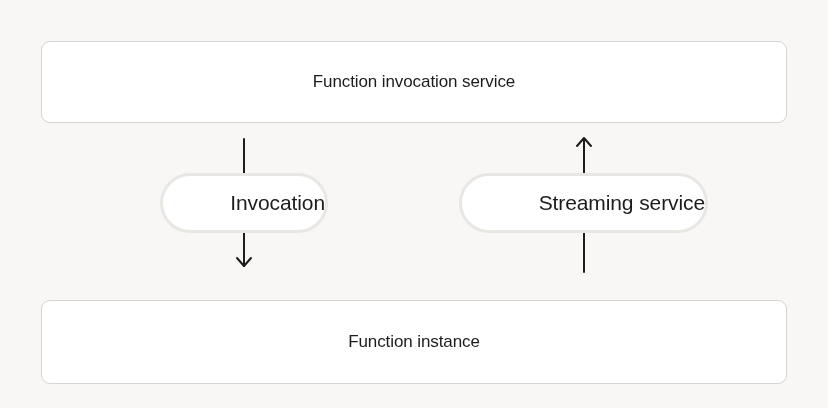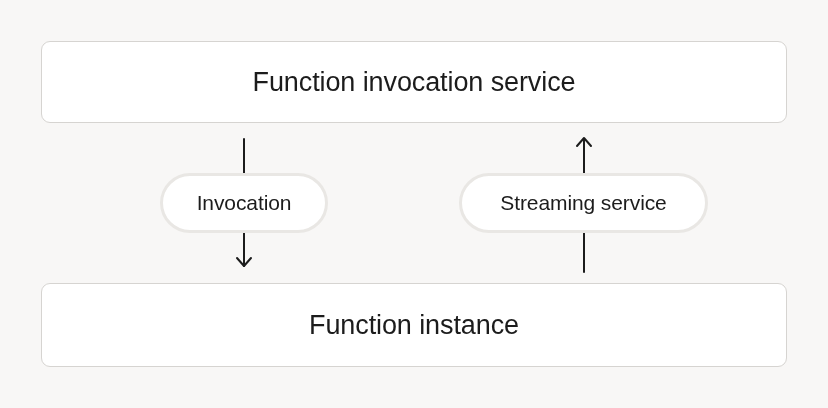--- a/index.html
+++ b/index.html
@@ -19,32 +19,32 @@
     position:relative;overflow:hidden;
   }
   .stage{position:absolute;inset:0}
   .node{
     position:absolute;left:41px;width:746px;
     background:var(--box-bg);
     border:1px solid var(--box-border);
     border-radius:9px;
     box-sizing:border-box;
     display:flex;align-items:center;justify-content:center;
-    font-size:27px;letter-spacing:-0.1px;
+    font-size:17px;letter-spacing:-0.1px;
     z-index:1;
   }
   .node--top{top:41px;height:82px}
-  .node--bottom{top:283px;height:84px}
+  .node--bottom{top:300px;height:84px}
   .pill{
     position:absolute;top:173px;height:60px;
     background:var(--box-bg);
     border:3px solid var(--pill-border);
     border-radius:30px;
     box-sizing:border-box;
-    display:flex;align-items:center;justify-content:center;
+    display:flex;align-items:center;justify-content:flex-end;
     font-size:21px;letter-spacing:-0.1px;
     z-index:3;
   }
   .pill--invocation{left:160px;width:168px}
   .pill--streaming{left:459px;width:249px}
   .arrow{position:absolute;z-index:2;display:block}
   .arrow--down{left:234px;top:137px}
   .arrow--up{left:574px;top:136px}
   .arrow path,.arrow line,.arrow polyline{
     stroke:var(--arrow);stroke-width:2;fill:none;

